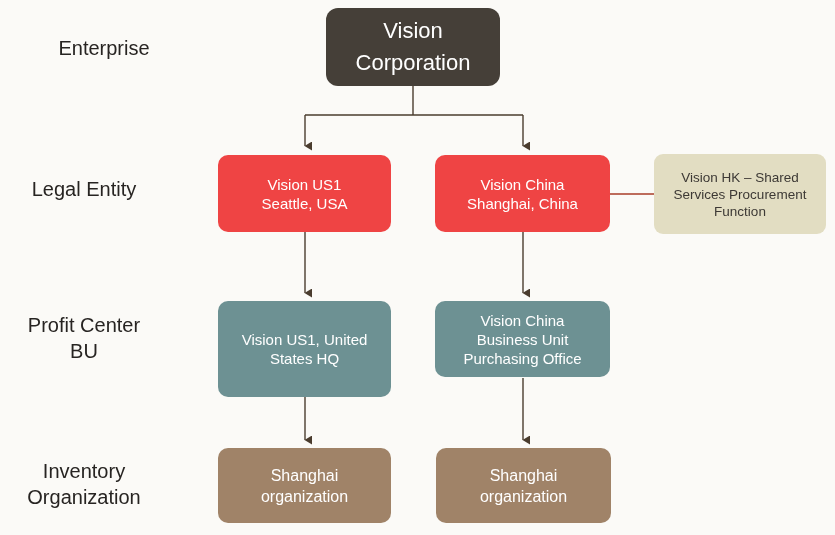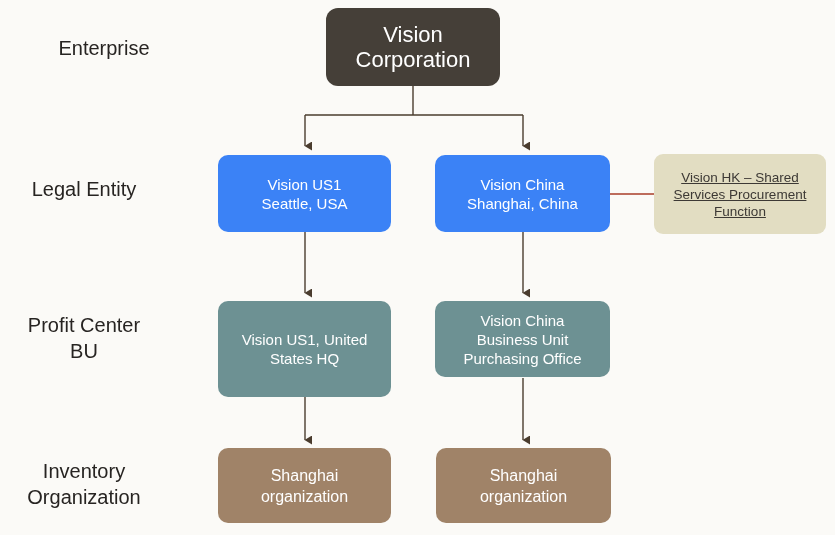--- a/index.html
+++ b/index.html
@@ -43,25 +43,25 @@
     display: flex;
     align-items: center;
     justify-content: center;
     text-align: center;
     color: #ffffff;
     white-space: pre-line;
   }
   .node-enterprise {
     background: #453f38;
     font-size: 22px;
-    line-height: 25px;
+    line-height: 32px;
     border-radius: 12px;
   }
   .node-legal {
-    background: #3b82f6;
+    background: #ef4444;
     font-size: 15px;
     line-height: 19px;
   }
   .node-profit {
     background: #6d9193;
     font-size: 15px;
     line-height: 19px;
   }
   .node-inventory {
     background: #a08368;
@@ -119,21 +119,21 @@
 
   <div class="node node-enterprise" style="left:326px; top:8px; width:174px; height:78px;">Vision
 Corporation</div>
 
   <div class="node node-legal" style="left:218px; top:155px; width:173px; height:77px;">Vision US1
 Seattle, USA</div>
 
   <div class="node node-legal" style="left:435px; top:155px; width:175px; height:77px;">Vision China
 Shanghai, China</div>
 
-  <div class="node node-shared" style="left:654px; top:154px; width:172px; height:80px;text-decoration:underline;">Vision HK – Shared
+  <div class="node node-shared" style="left:654px; top:154px; width:172px; height:80px;">Vision HK – Shared
 Services Procurement
 Function</div>
 
   <div class="node node-profit" style="left:218px; top:301px; width:173px; height:96px;">Vision US1, United
 States HQ</div>
 
   <div class="node node-profit" style="left:435px; top:301px; width:175px; height:76px;">Vision China
 Business Unit
 Purchasing Office</div>
 

